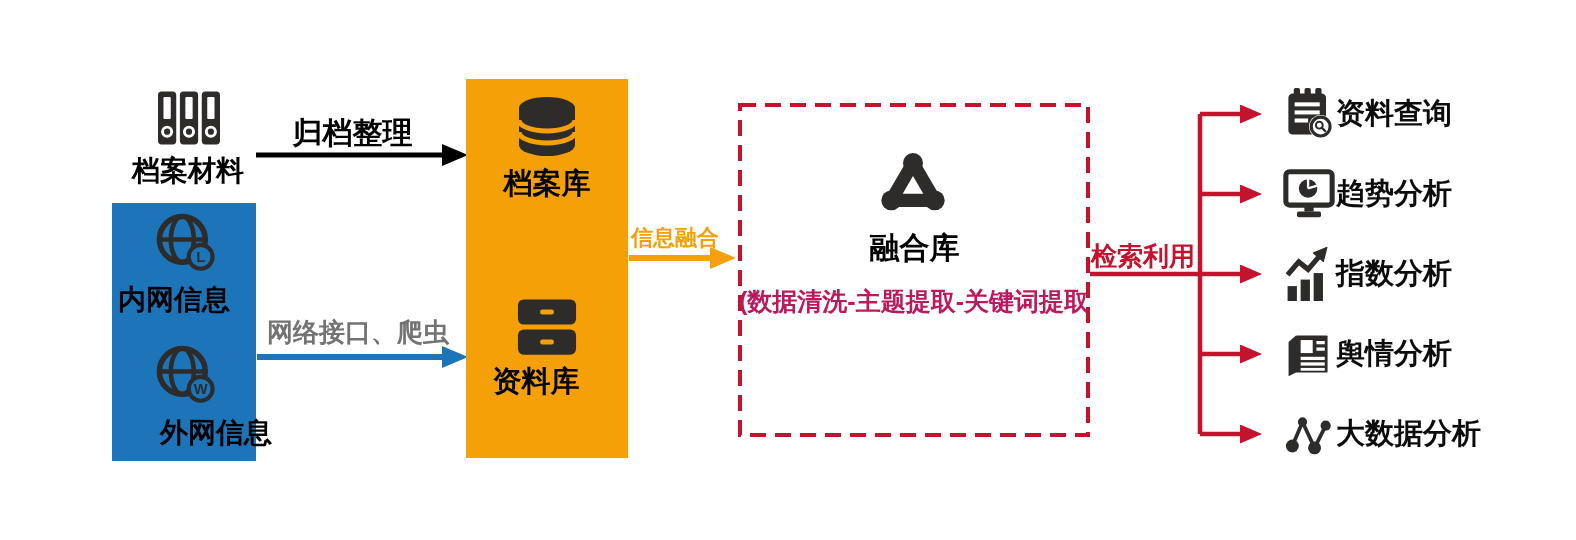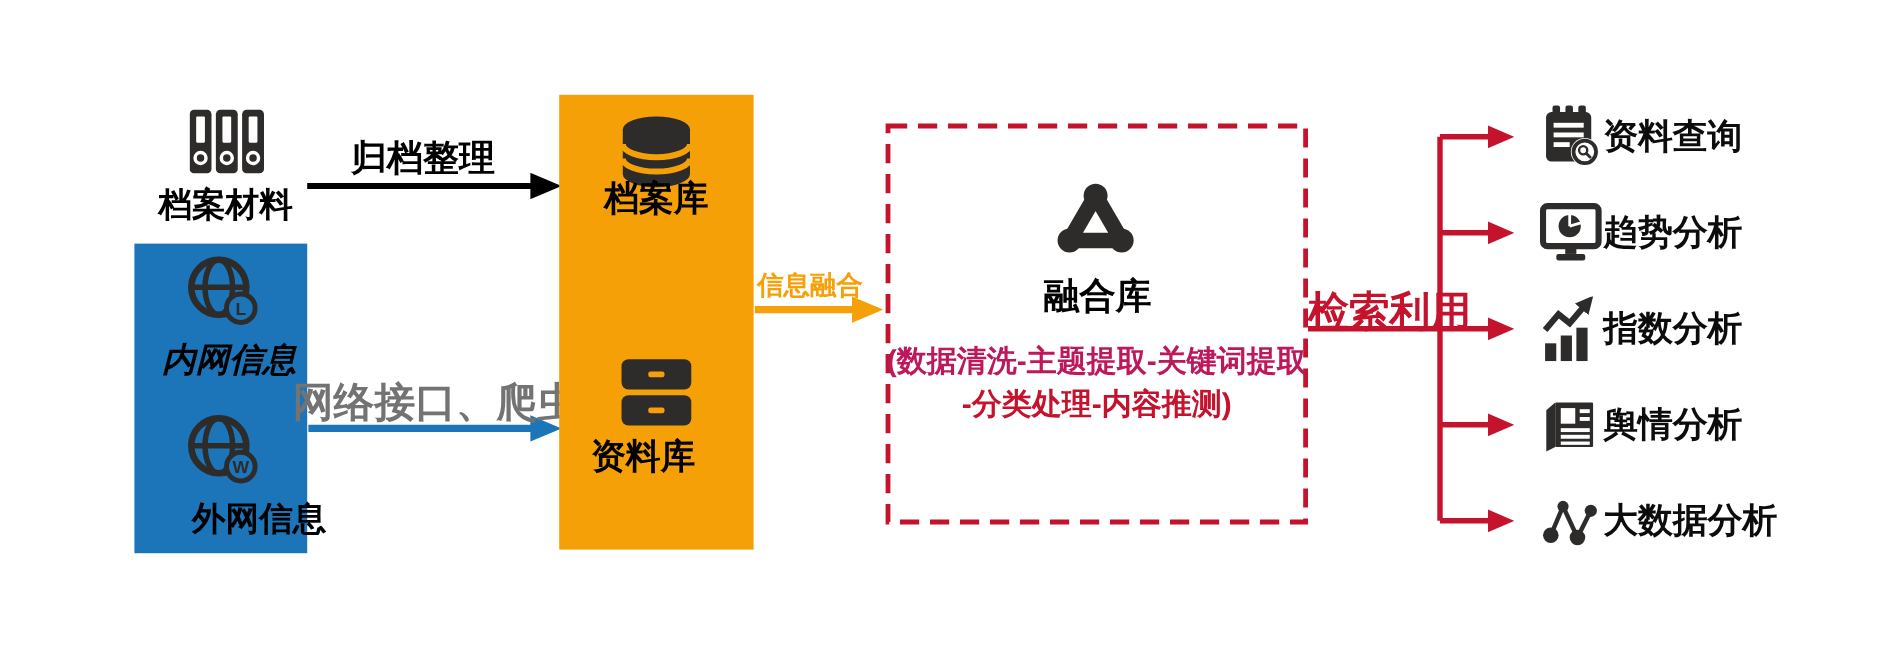--- a/index.html
+++ b/index.html
@@ -3,21 +3,21 @@
 <meta charset="utf-8">
 <style>
   html,body{margin:0;padding:0;background:#fff;}
   .canvas{
     position:relative;width:1576px;height:540px;background:#ffffff;overflow:hidden;
     font-family:"Liberation Sans","DejaVu Sans",sans-serif;
   }
   .abs{position:absolute;}
   .lbl{font-weight:bold;color:#000;text-align:center;line-height:1.1;white-space:nowrap;}
   .node-label{font-size:28px;}
-  .flow-label{font-size:34px;}
+  .flow-label{font-size:26px;}
   .blue-box{
     left:112px;top:203px;width:144px;height:258px;background:#1C74B9;
   }
   .orange-box{
     left:466px;top:79px;width:162px;height:379px;background:#F5A006;
   }
   .fusion-box{
     left:740px;top:105px;width:348px;height:330px;
   }
   .out-row{
@@ -89,21 +89,21 @@
   <div class="abs blue-box">
     <div class="abs" style="left:41px;top:8px;">
       <svg width="66" height="66" viewBox="0 0 72 72">
         <circle cx="32" cy="31" r="25" fill="none" stroke="#2D2C2B" stroke-width="6"></circle>
         <ellipse cx="32" cy="31" rx="12.5" ry="25" fill="none" stroke="#2D2C2B" stroke-width="5"></ellipse>
         <line x1="7" y1="31" x2="57" y2="31" stroke="#2D2C2B" stroke-width="5"></line>
         <circle cx="52" cy="50" r="13" fill="#1C74B9" stroke="#2D2C2B" stroke-width="4.5"></circle>
         <text x="52" y="56" text-anchor="middle" font-size="16" font-weight="bold" fill="#2D2C2B" font-family="Liberation Sans, DejaVu Sans, sans-serif">L</text>
       </svg>
     </div>
-    <div class="abs lbl node-label" style="left:17px;top:82px;width:124px;font-style:italic;">内网信息</div>
+    <div class="abs lbl node-label" style="left:0;top:82px;width:124px;">内网信息</div>
     <div class="abs" style="left:41px;top:140px;">
       <svg width="66" height="66" viewBox="0 0 72 72">
         <circle cx="32" cy="31" r="25" fill="none" stroke="#2D2C2B" stroke-width="6"></circle>
         <ellipse cx="32" cy="31" rx="12.5" ry="25" fill="none" stroke="#2D2C2B" stroke-width="5"></ellipse>
         <line x1="7" y1="31" x2="57" y2="31" stroke="#2D2C2B" stroke-width="5"></line>
         <circle cx="52" cy="50" r="13" fill="#1C74B9" stroke="#2D2C2B" stroke-width="4.5"></circle>
         <text x="52" y="56" text-anchor="middle" font-size="16" font-weight="bold" fill="#2D2C2B" font-family="Liberation Sans, DejaVu Sans, sans-serif">W</text>
       </svg>
     </div>
     <div class="abs lbl node-label" style="left:0;top:215px;width:152px;margin-left:28px;">外网信息</div>
@@ -114,21 +114,21 @@
   <div class="abs orange-box">
     <div class="abs" style="left:49px;top:16px;">
       <svg width="64" height="63" viewBox="0 0 64 63">
         <ellipse cx="32" cy="13" rx="28" ry="11" fill="#2D2C2B"></ellipse>
         <rect x="4" y="13" width="56" height="37" fill="#2D2C2B"></rect>
         <ellipse cx="32" cy="50" rx="28" ry="11" fill="#2D2C2B"></ellipse>
         <path d="M4,25 a28,11 0 0 0 56,0" fill="none" stroke="#F5A006" stroke-width="5"></path>
         <path d="M4,37 a28,11 0 0 0 56,0" fill="none" stroke="#F5A006" stroke-width="5"></path>
       </svg>
     </div>
-    <div class="abs lbl" style="left:0;top:72px;width:162px;font-size:29px;">档案库</div>
+    <div class="abs lbl" style="left:0;top:89px;width:162px;font-size:29px;">档案库</div>
     <div class="abs" style="left:50px;top:220px;">
       <svg width="62" height="57" viewBox="0 0 64 58">
         <rect x="2" y="0" width="60" height="26" rx="6" fill="#2D2C2B"></rect>
         <rect x="2" y="31" width="60" height="26" rx="6" fill="#2D2C2B"></rect>
         <rect x="25" y="10.5" width="14" height="5" rx="2" fill="#F5A006"></rect>
         <rect x="25" y="41.5" width="14" height="5" rx="2" fill="#F5A006"></rect>
       </svg>
     </div>
     <div class="abs lbl" style="left:0;top:287px;width:140px;font-size:29px;">资料库</div>
   </div>
@@ -139,21 +139,20 @@
     <div class="abs" style="left:140px;top:47px;">
       <svg width="66" height="62" viewBox="0 0 76 70">
         <path d="M38,12 L13,55 L63,55 Z" fill="none" stroke="#2D2C2B" stroke-width="15" stroke-linejoin="round"></path>
         <circle cx="38" cy="12" r="11.5" fill="#2D2C2B"></circle>
         <circle cx="13" cy="55" r="11.5" fill="#2D2C2B"></circle>
         <circle cx="63" cy="55" r="11.5" fill="#2D2C2B"></circle>
       </svg>
     </div>
     <div class="abs lbl" style="left:92px;top:126px;width:165px;font-size:30px;">融合库</div>
     <div class="abs lbl" style="left:-6px;top:183px;width:360px;font-size:25px;color:#be185d;">(数据清洗-主题提取-关键词提取</div>
-    <div class="abs lbl" style="left:-6px;top:219px;width:360px;font-size:25px;color:#C5122D;">-分类处理-内容推测)</div>
   </div>
 
   <div class="abs lbl flow-label" style="left:1090px;top:242px;width:106px;color:#C5122D;">检索利用</div>
 
   <div class="abs out-row" style="left:1282px;top:86px;">
     <div class="icon-box">
       <svg width="52" height="54" viewBox="0 0 58 58">
         <rect x="12" y="0" width="7" height="11" rx="2" fill="#2D2C2B"></rect>
         <rect x="24" y="0" width="7" height="11" rx="2" fill="#2D2C2B"></rect>
         <rect x="36" y="0" width="7" height="11" rx="2" fill="#2D2C2B"></rect>

